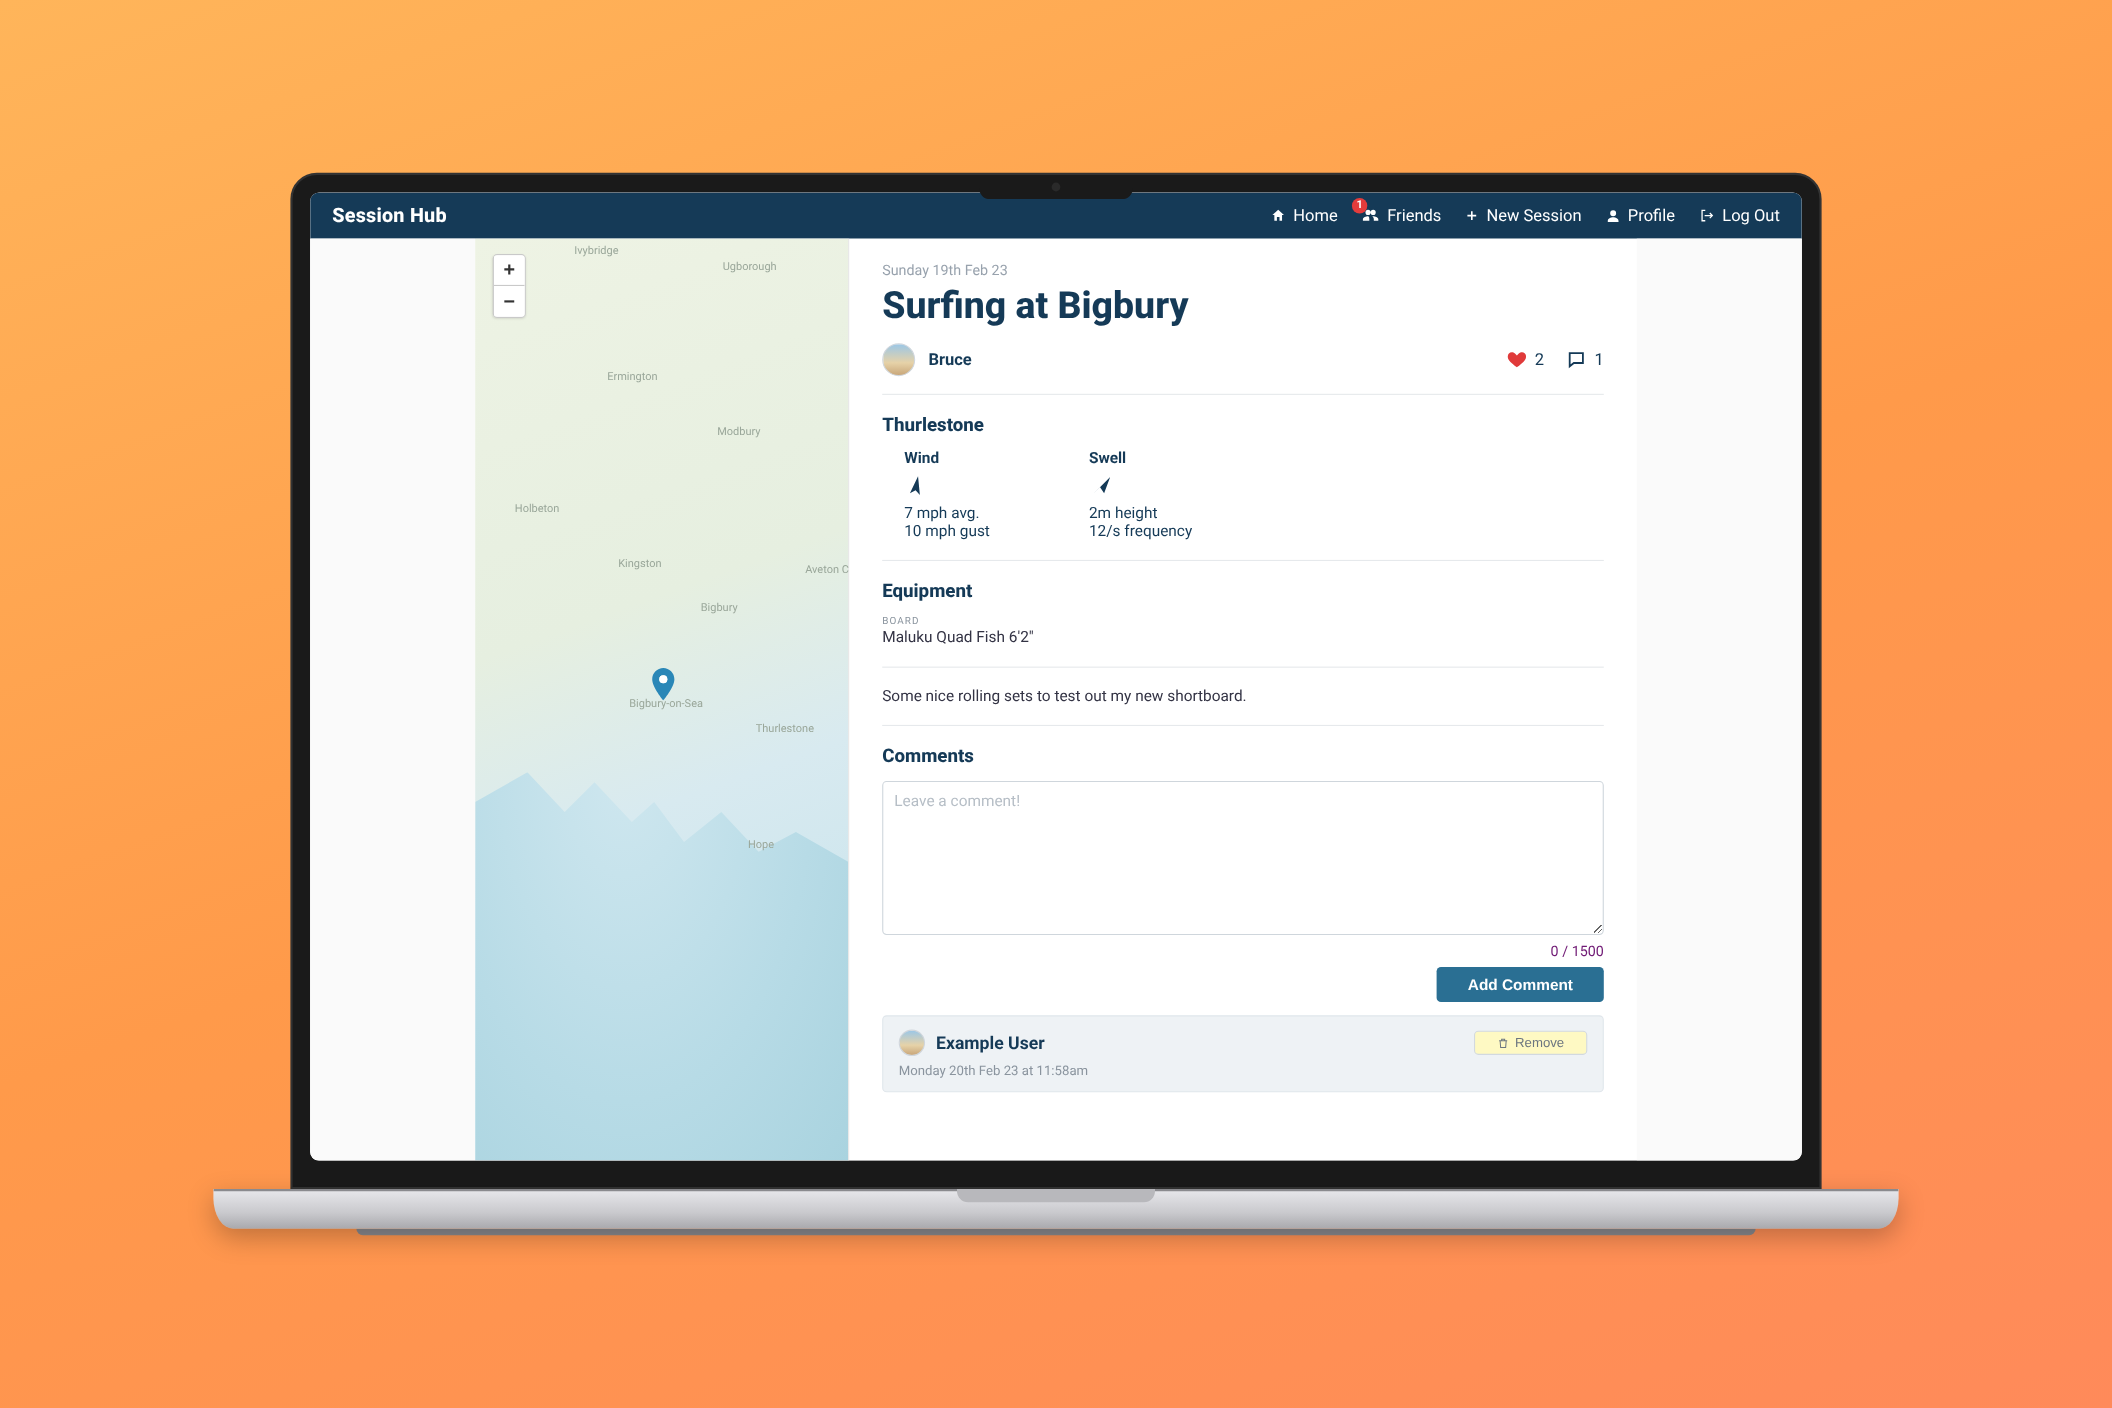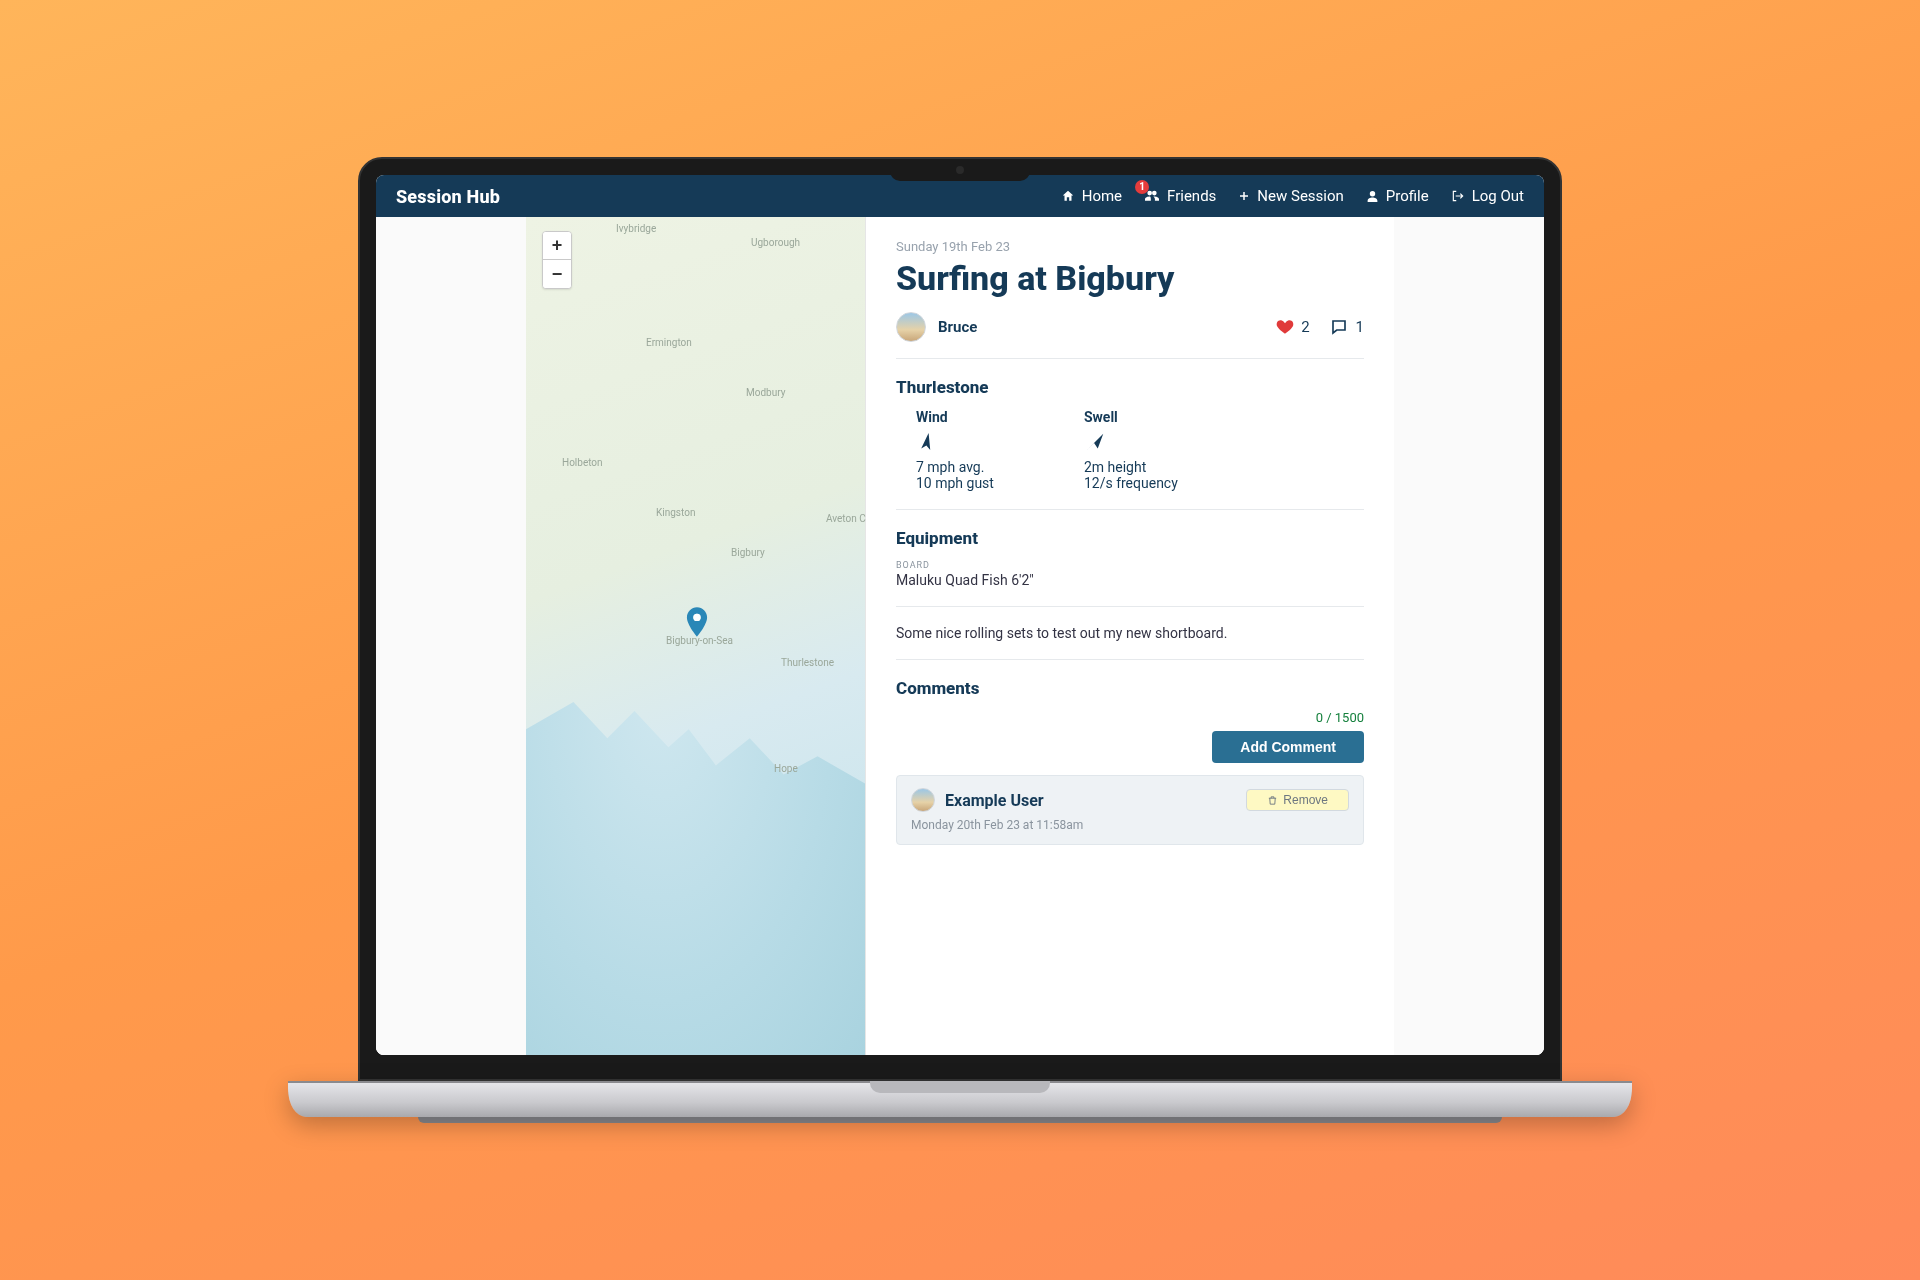--- a/index.html
+++ b/index.html
@@ -9,21 +9,21 @@
   width: 1920px;
   height: 1280px;
   overflow: hidden;
   display: flex;
   align-items: center;
   justify-content: center;
 }
 
 
 .laptop {
-  width: 1204px;
+  width: 1392px;
   position: relative;
 }
 .screen-bezel {
   background: #1a1a1a;
   border-radius: 24px 24px 0 0;
   padding: 16px 16px 24px 16px;
   border: 2px solid #333;
   position: relative;
 }
 .notch {
@@ -191,21 +191,21 @@
   width:100%;
   height:140px;
   border:1px solid #cfd6dc;
   border-radius:4px;
   padding:10px;
   font-family:inherit;
   font-size:14px;
   resize:vertical;
 }
 textarea.comment::placeholder{ color:#b6bec6; }
-.counter { text-align:right; color:#15803d; font-size:13px; margin-top:4px; }
+.counter { text-align:right; color:#701a75; font-size:13px; margin-top:4px; }
 .btn-row { display:flex; justify-content:flex-end; margin-top:6px; }
 .btn {
   background:#2a6f93;
   color:#fff;
   border:none;
   border-radius:4px;
   padding:8px 28px;
   font-size:14px;
   font-weight:600;
   cursor:pointer;
@@ -380,20 +380,21 @@
             <div class="subhead">BOARD</div>
             <div class="equip-val">Maluku Quad Fish 6'2"</div>
           </div>
 
           <div class="section">
             <div class="wrapup-text">Some nice rolling sets to test out my new shortboard.</div>
           </div>
 
           <div class="section">
             <h3>Comments</h3>
+            <textarea class="comment" placeholder="Leave a comment!" style=""></textarea>
             <div class="counter">0 / 1500</div>
             <div class="btn-row">
               <button class="btn">Add Comment</button>
             </div>
 
             <div class="comment-card">
               <div class="cc-head">
                 <div class="cc-user">
                   <div class="avatar sm"></div>
                   <span>Example User</span>

